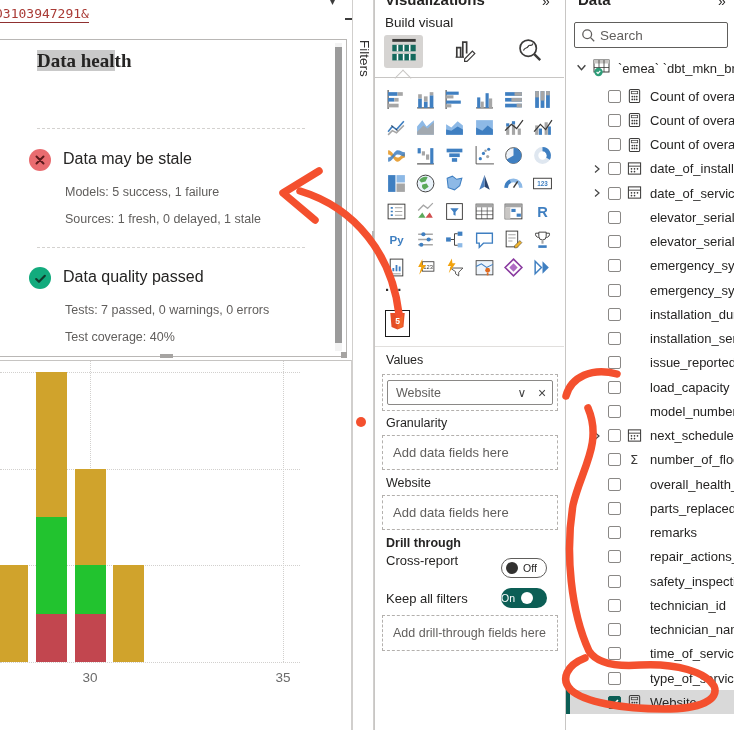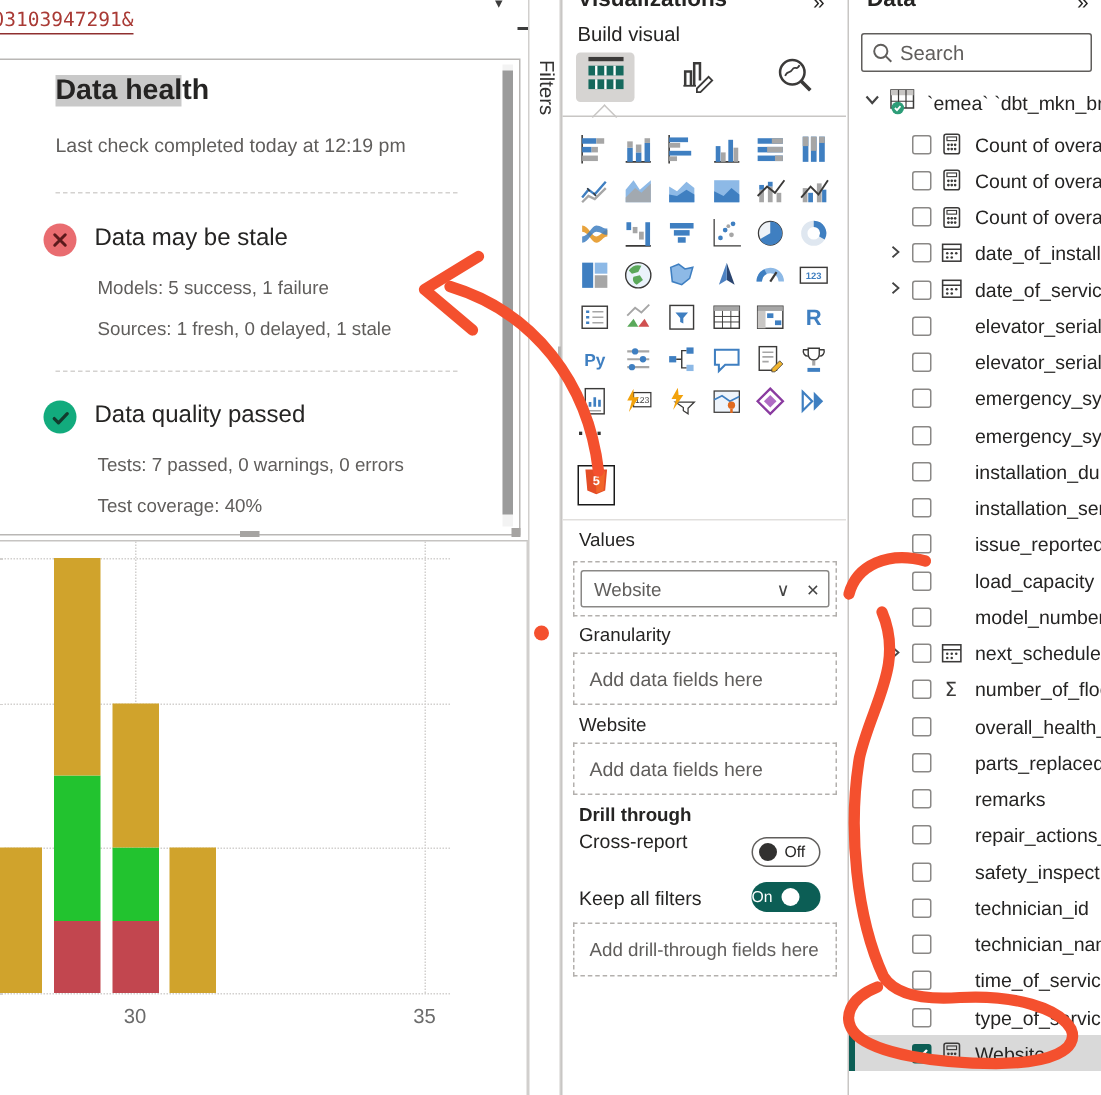--- a/index.html
+++ b/index.html
@@ -7,21 +7,21 @@
          font-family:"Liberation Sans", sans-serif;background:#fff;color:#252423;}
   .abs{position:absolute;}
   
   #url-frag{left:-5px;top:6px;font-family:"DejaVu Sans Mono",monospace;font-size:13px;
             color:#a93a35;border-bottom:1.5px solid #8f3030;padding-bottom:1px;}
   #canvas-caret{left:330px;top:-4px;font-size:10px;color:#3c3c3c;}
   #canvas-dash{left:345px;top:18px;width:13px;height:2px;background:#3c3c3c;}
   
   #health-card{left:-2px;top:39px;width:349px;height:318px;background:#fff;
                border:1px solid #b9b7b5;box-sizing:border-box;z-index:10;}
-  #card-title{left:38px;top:10px;font-size:19px;font-weight:bold;color:#252423;}
+  #card-title{left:38px;top:10px;font-size:19px;font-weight:bold;color:#252423;font-family:Liberation Serif, serif;}
   #card-title .hl{background:#c9c9c9;}
   #card-sub{left:38px;top:49px;font-size:13px;color:#605e5c;}
   .card-divider{left:38px;width:268px;height:0;border-top:1px dashed #d4d2d0;}
   .stat-circle{width:22px;height:22px;border-radius:50%;}
   .stat-heading{font-size:16px;font-weight:normal;color:#252423;}
   .stat-line{font-size:12.5px;color:#605e5c;}
   #card-scroll-track{right:4px;top:3px;width:7px;height:308px;background:#f3f3f3;}
   #card-scroll-thumb{right:4px;top:7px;width:7px;height:296px;background:#9b9b9b;}
   .resize-handle{background:#a6a4a2;}
   
@@ -94,21 +94,20 @@
 <body>
 
 <div id="stage">
 
   <div class="abs" id="url-frag">03103947291&amp;</div>
   <div class="abs" id="canvas-caret">▾</div>
   <div class="abs" id="canvas-dash"></div>
 
   <div class="abs" id="health-card">
     <div class="abs" id="card-title"><span class="hl">Data heal</span><span>th</span></div>
-    <div class="abs" id="card-sub">Last check completed today at 12:19 pm</div>
     <div class="abs card-divider" style="top:88px"></div>
     <div id="card-sections">
         <div class="abs stat-circle" style="left: 30px; top: 109px; background: rgb(233, 108, 112); display: flex; align-items: center; justify-content: center;">
           <svg width="12" height="12" viewBox="0 0 12 12">
             <path d="M2.5 2.5l7 7M9.5 2.5l-7 7" stroke="#5c1a1c" stroke-width="2" stroke-linecap="round"></path>
           </svg>
         </div>
         <div class="abs stat-heading" style="left: 64px; top: 110px;">Data may be stale</div>
         <div class="abs stat-line" style="left: 66px; top: 145px;">Models: 5 success, 1 failure</div>
         <div class="abs stat-line" style="left: 66px; top: 172px;">Sources: 1 fresh, 0 delayed, 1 stale</div>

